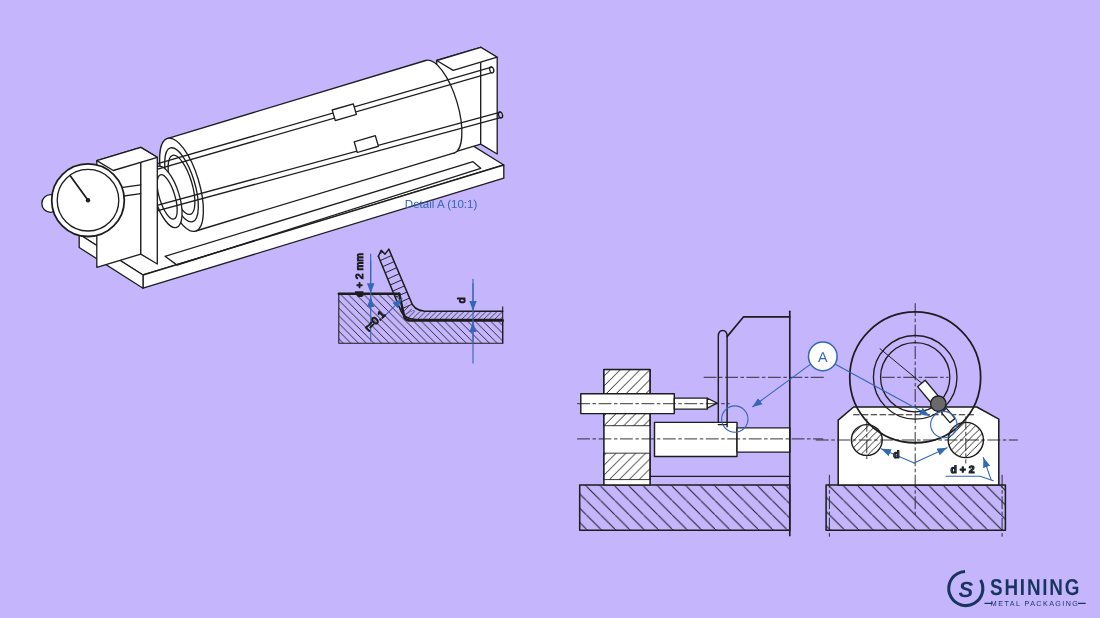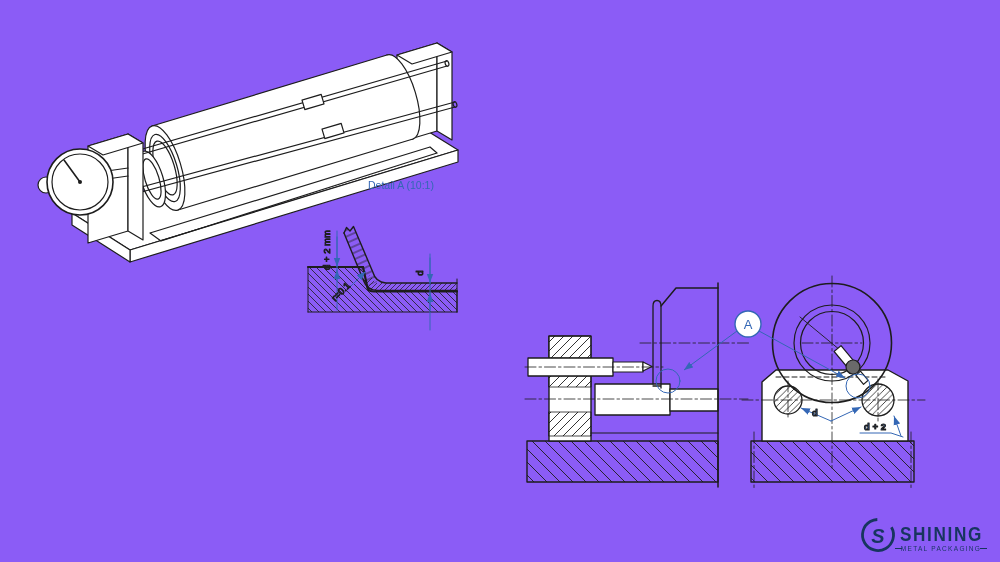--- a/index.html
+++ b/index.html
@@ -1,16 +1,16 @@
 <!DOCTYPE html>
 <html><head>
 <meta charset="utf-8">
 <style>
   html,body{margin:0;padding:0;background:#ffffff;}
-  .stage{position:relative;width:1000px;height:562px;background:#8b5cf6;overflow:hidden;
+  .stage{position:relative;width:1000px;height:562px;background:#c4b5fd;overflow:hidden;
          font-family:"Liberation Sans",sans-serif;}
   svg text{font-family:"Liberation Sans",sans-serif;}
   .dimtext{fill:#3467b5;font-size:9.5px;}
   .cl{stroke:#1d1d1d;stroke-width:0.8;stroke-dasharray:11 3 2.5 3;fill:none;}
   .hid{stroke:#1d1d1d;stroke-width:1;stroke-dasharray:5 3;fill:none;}
   .bl{stroke:#3467b5;stroke-width:1;fill:none;}
 </style>
 </head>
 <body>
 

